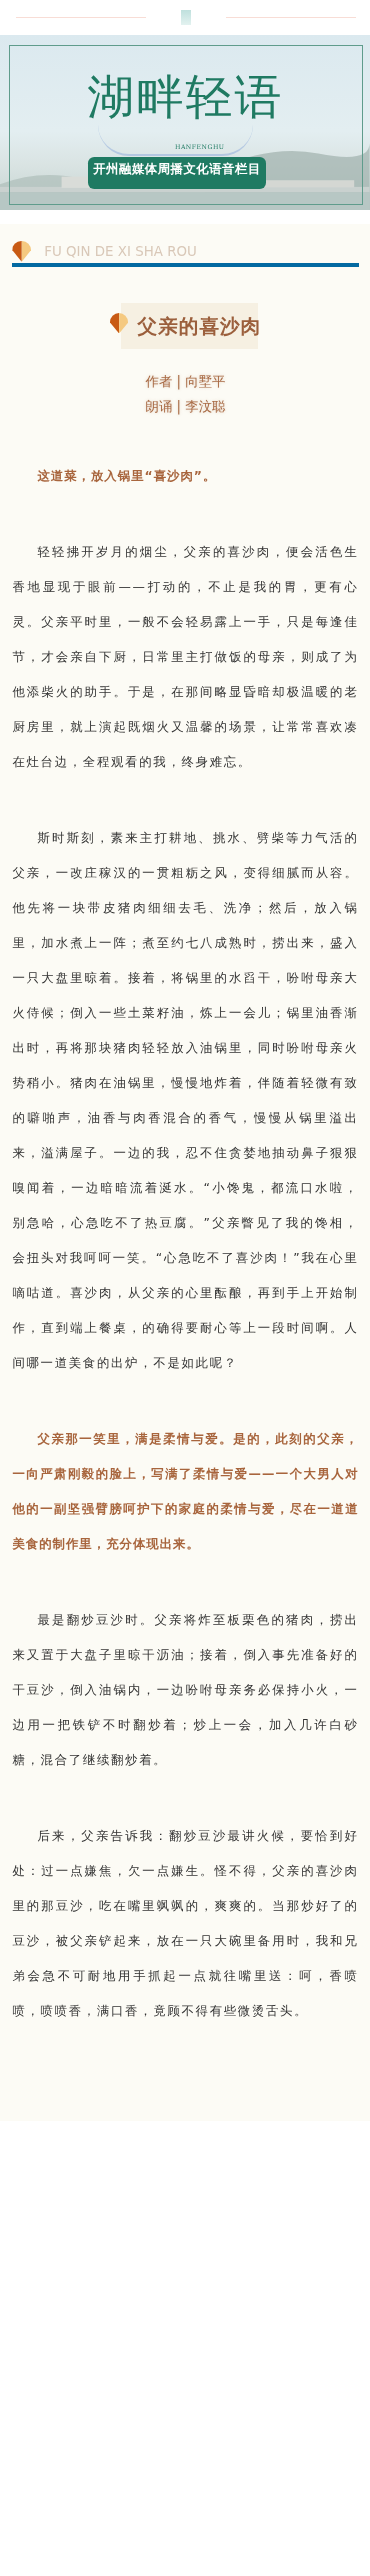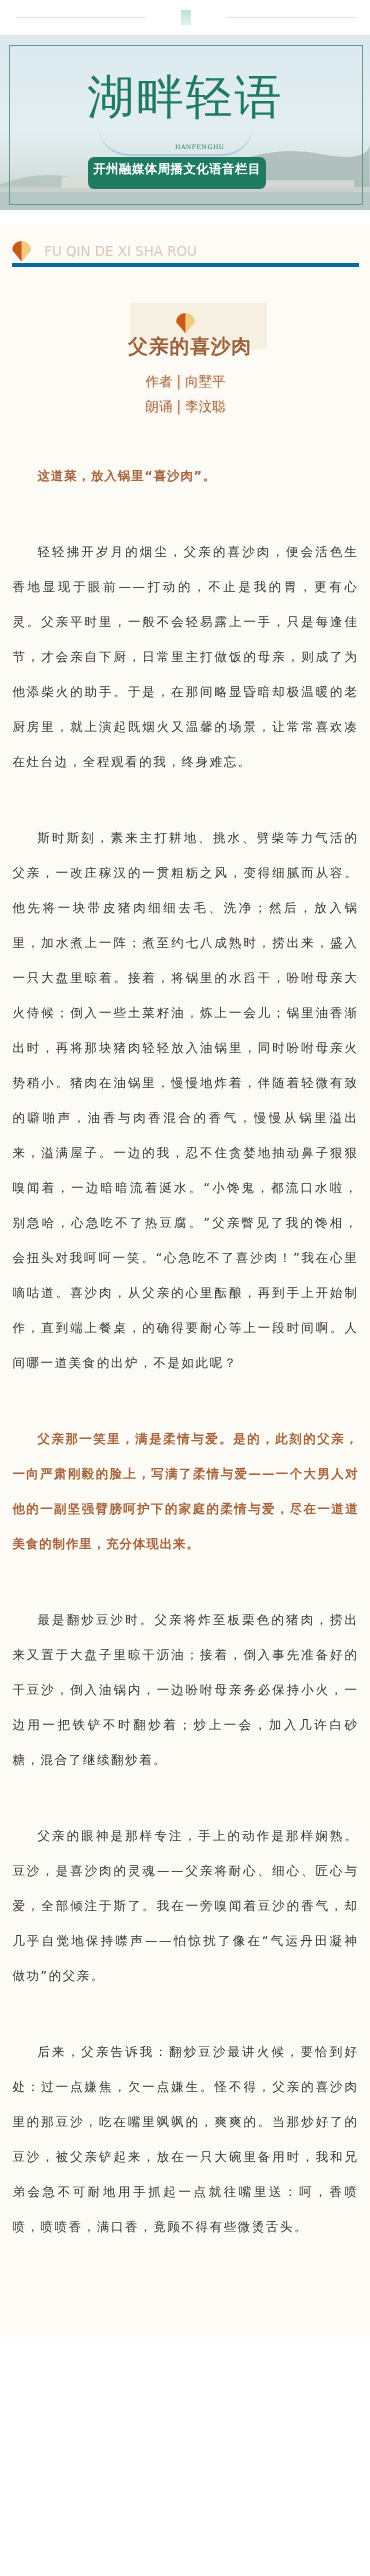--- a/index.html
+++ b/index.html
@@ -21,21 +21,21 @@
 
   .article { background: #fcfbf5; padding: 15.5px 0 52px 0; margin-top: 14.4px; }
   .pinyin-row { margin: 0 12.4px; display: flex; align-items: center; height: 27px; border-bottom: 4px solid #0369a1; }
   .pinyin-row .txt { margin-left: 13.4px; font-size: 13.4px; color: #d9c8b8; letter-spacing: 0; }
   .heart { width: 18.5px; height: 20.6px; position: relative; display: inline-block; }
   .heart .hl, .heart .hr { position: absolute; top: 0; width: 9.3px; height: 20.6px; }
   .heart .hl { left: 0; background: #c85a14; border-radius: 9.3px 0 0 0; clip-path: polygon(0 0,100% 0,100% 100%,0 45%); }
   .heart .hr { left: 9.3px; background: #f5c980; border-radius: 0 9.3px 0 0; clip-path: polygon(0 0,100% 0,100% 45%,0 100%); }
 
   .title-row { text-align: center; margin-top: 46px; height: 46px; position: relative; }
-  .title-box { display: inline-flex; align-items: center; position: relative; flex-direction: column; }
+  .title-box { display: inline-flex; position: relative; }
   .title-box .bg { position: absolute; left: 11.3px; top: -10.3px; width: 137px; height: 46px; background: #f6f0e2; }
   .title-box .t { position: relative; font-size: 19.6px; font-weight: bold; color: #9b5f3c; margin-left: 9.3px; letter-spacing: 1px; }
   .credits { text-align: center; margin-top: 10.3px; font-size: 13.4px; font-weight: normal; color: #a86a44; line-height: 25px; text-shadow: 0 0 3.1px rgba(170,110,70,0.3); }
 
   .body { padding: 0 12.4px; margin-top: 39px; }
   .p { font-size: 12.4px; line-height: 35px; letter-spacing: 1.7px; color: #333; text-indent: 25px; text-align: justify; margin-bottom: 41px; }
   .p.em { color: #a8653d; font-weight: bold; letter-spacing: 1px; }
 </style>
 </head>
 <body>
@@ -86,19 +86,18 @@
     <div>作者 | 向墅平</div>
     <div>朗诵 | 李汶聪</div>
   </div>
 
   <div class="body">
     <p class="p em">这道菜，放入锅里“喜沙肉”。</p>
     <p class="p">轻轻拂开岁月的烟尘，父亲的喜沙肉，便会活色生香地显现于眼前——打动的，不止是我的胃，更有心灵。父亲平时里，一般不会轻易露上一手，只是每逢佳节，才会亲自下厨，日常里主打做饭的母亲，则成了为他添柴火的助手。于是，在那间略显昏暗却极温暖的老厨房里，就上演起既烟火又温馨的场景，让常常喜欢凑在灶台边，全程观看的我，终身难忘。</p>
     <p class="p">斯时斯刻，素来主打耕地、挑水、劈柴等力气活的父亲，一改庄稼汉的一贯粗粝之风，变得细腻而从容。他先将一块带皮猪肉细细去毛、洗净；然后，放入锅里，加水煮上一阵；煮至约七八成熟时，捞出来，盛入一只大盘里晾着。接着，将锅里的水舀干，吩咐母亲大火侍候；倒入一些土菜籽油，炼上一会儿；锅里油香渐出时，再将那块猪肉轻轻放入油锅里，同时吩咐母亲火势稍小。猪肉在油锅里，慢慢地炸着，伴随着轻微有致的噼啪声，油香与肉香混合的香气，慢慢从锅里溢出来，溢满屋子。一边的我，忍不住贪婪地抽动鼻子狠狠嗅闻着，一边暗暗流着涎水。“小馋鬼，都流口水啦，别急哈，心急吃不了热豆腐。”父亲瞥见了我的馋相，会扭头对我呵呵一笑。“心急吃不了喜沙肉！”我在心里嘀咕道。喜沙肉，从父亲的心里酝酿，再到手上开始制作，直到端上餐桌，的确得要耐心等上一段时间啊。人间哪一道美食的出炉，不是如此呢？</p>
     <p class="p em">父亲那一笑里，满是柔情与爱。是的，此刻的父亲，一向严肃刚毅的脸上，写满了柔情与爱——一个大男人对他的一副坚强臂膀呵护下的家庭的柔情与爱，尽在一道道美食的制作里，充分体现出来。</p>
     <p class="p">最是翻炒豆沙时。父亲将炸至板栗色的猪肉，捞出来又置于大盘子里晾干沥油；接着，倒入事先准备好的干豆沙，倒入油锅内，一边吩咐母亲务必保持小火，一边用一把铁铲不时翻炒着；炒上一会，加入几许白砂糖，混合了继续翻炒着。</p>
-    <p class="p">父亲的眼神是那样专注，手上的动作是那样娴熟。豆沙，是喜沙肉的灵魂——父亲将耐心、细心、匠心与爱，全部倾注于斯了。我在一旁嗅闻着豆沙的香气，却几乎自觉地保持噤声——怕惊扰了像在“气运丹田凝神做功”的父亲。</p>
     <p class="p">后来，父亲告诉我：翻炒豆沙最讲火候，要恰到好处：过一点嫌焦，欠一点嫌生。怪不得，父亲的喜沙肉里的那豆沙，吃在嘴里飒飒的，爽爽的。当那炒好了的豆沙，被父亲铲起来，放在一只大碗里备用时，我和兄弟会急不可耐地用手抓起一点就往嘴里送：呵，香喷喷，喷喷香，满口香，竟顾不得有些微烫舌头。</p>
 
   </div>
 
 </div>
 
 
 </body></html>

